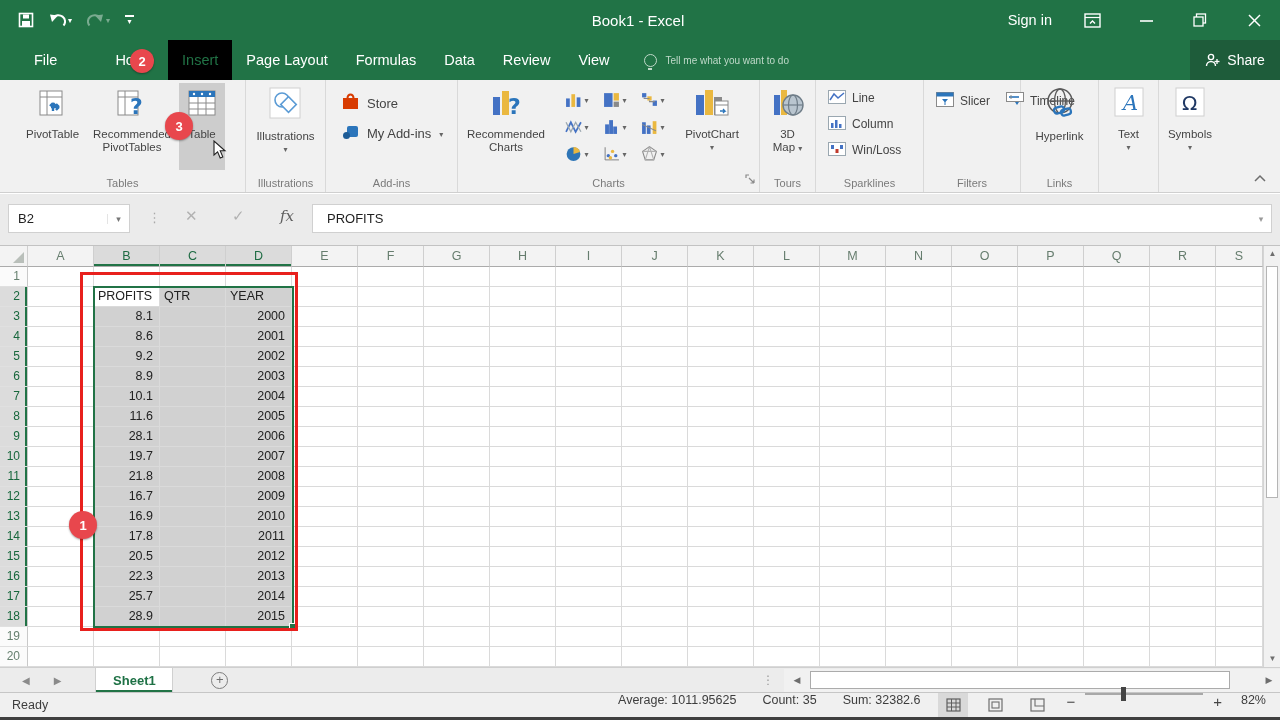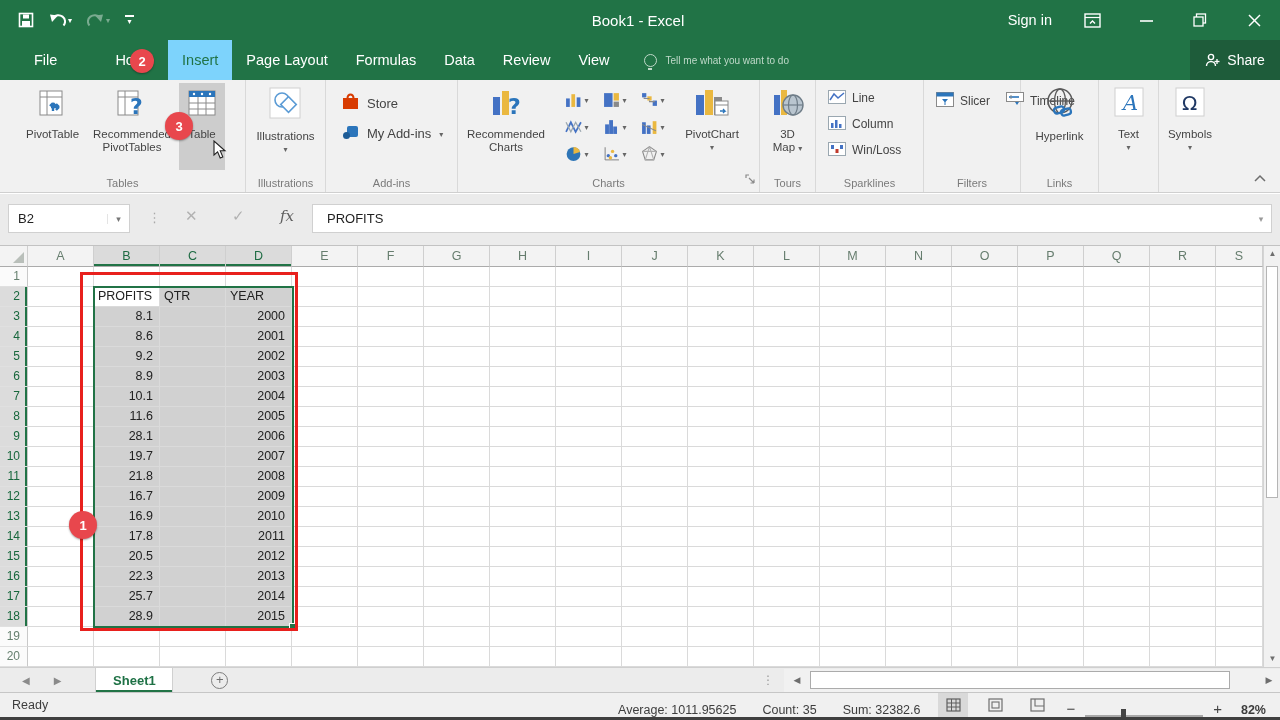--- a/index.html
+++ b/index.html
@@ -15,21 +15,21 @@
   .title { position:absolute; left:0; right:4px; text-align:center; color:#fff; font-size:15px; pointer-events:none; }
   .tb-right { position:absolute; right:12px; display:flex; align-items:center; gap:26px; }
   .signin { color:#fff; font-size:14.5px; }
   .winbtn { display:flex; align-items:center; justify-content:center; width:28px; height:28px; }
 
   
   .tabrow { position:absolute; top:40px; left:0; width:100%; height:40px; background:#217346; display:flex; align-items:stretch; }
   .tab { padding:0 14px; line-height:40px; font-size:14.5px; color:#fff; white-space:nowrap; }
   .tab.file { margin-left:20px; }
   .tab.first { margin-left:30px; }
-  .tab.active { background:#7dd3fc; color:#217346; }
+  .tab.active { background:#000000; color:#217346; }
   .tellme { display:flex; align-items:center; gap:9px; margin-left:20px; color:#bfd9c9; font-size:10px; }
   .bulb { width:13px; height:13px; border:1.5px solid #bfd9c9; border-radius:50%; position:relative; }
   .bulb:after { content:""; position:absolute; left:3.5px; bottom:-4px; width:4px; height:3px; border-bottom:2px solid #bfd9c9; }
   .share { position:absolute; right:0; top:0; height:40px; width:90px; background:#1e5c3a; display:flex; align-items:center; justify-content:center; gap:7px; color:#fff; font-size:14px; }
 
   
   .ribbon { position:absolute; top:80px; left:0; width:100%; height:113px; background:#f1f1f1; border-bottom:1px solid #cfcfcf; display:flex; }
   .rgroup { position:relative; height:100%; border-right:1px solid #d9d9d9; }
   .rgroup-label { position:absolute; bottom:3px; left:0; right:0; text-align:center; font-size:11px; color:#7a7a7a; }
   .rgroup-content { display:flex; height:90px; padding-top:3px; }
@@ -86,29 +86,29 @@
   .sheettab { margin-left:34px; width:78px; height:24px; background:#fff; border-right:1px solid #d0d0d0; border-left:1px solid #d0d0d0; box-shadow:inset 0 -2px 0 #217346; display:flex; align-items:center; justify-content:center; font-size:13px; font-weight:bold; color:#1e7145; }
   .addsheet { margin-left:38px; width:17px; height:17px; border:1.4px solid #7d7d7d; border-radius:50%; color:#6f6f6f; font-size:13px; line-height:14px; text-align:center; }
   .sb-handle { position:absolute; left:762px; color:#9a9a9a; font-size:12px; }
   .hscroll { position:absolute; left:784px; right:0; top:1px; height:23px; background:#f1f1f1; }
   .hs-arrow { position:absolute; top:0; width:18px; height:23px; color:#6e6e6e; font-size:9px; text-align:center; line-height:23px; }
   .hs-thumb { position:absolute; left:26px; top:2px; width:420px; height:18px; background:#fff; border:1px solid #ababab; }
 
   
   .statusbar { position:absolute; top:692px; left:0; width:100%; height:25px; background:#f0f0f0; border-top:1px solid #c6c6c6; display:flex; align-items:center; font-size:12.5px; color:#3d3d3d; }
   .sb-mode { margin-left:12px; }
-  .sb-right { position:absolute; right:0; display:flex; align-items:flex-end; }
+  .sb-right { position:absolute; right:0; display:flex; align-items:flex-start; }
   .sb-stat { margin-right:26px; }
   .viewbtn { width:30px; height:24px; display:flex; align-items:center; justify-content:center; }
   .viewbtn.pressed { background:#d9d9d9; }
   .zoom-out { margin:0 10px 0 14px; color:#444; font-size:15px; }
   .zoom-track { position:relative; width:118px; height:2px; background:#a8a8a8; }
   .zoom-thumb { position:absolute; left:36px; top:-6px; width:5px; height:14px; background:#444; }
   .zoom-in { margin:0 10px; color:#444; font-size:15px; }
-  .zoom-pct { margin-right:14px; width:34px; text-align:right;font-weight:bold; }
+  .zoom-pct { margin-right:14px; width:34px; text-align:right; }
   .bottomstrip { position:absolute; top:717px; left:0; width:100%; height:3px; background:#3f3f3f; }
 
   
   .callout { position:absolute; border-radius:50%; background:#e8474d; color:#fff; font-weight:bold; display:flex; align-items:center; justify-content:center; font-size:13px; z-index:20; box-shadow:0 1px 2px rgba(0,0,0,.35); }
   #callout-1 { left:69px; top:265px; width:28px; height:28px; }
   #callout-2 { left:130px; top:49px; width:24px; height:24px; }
   #callout-3 { left:165px; top:112px; width:28px; height:28px; }
   .cursor { position:absolute; left:213px; top:140px; z-index:21; }
 </style>
 </head>

